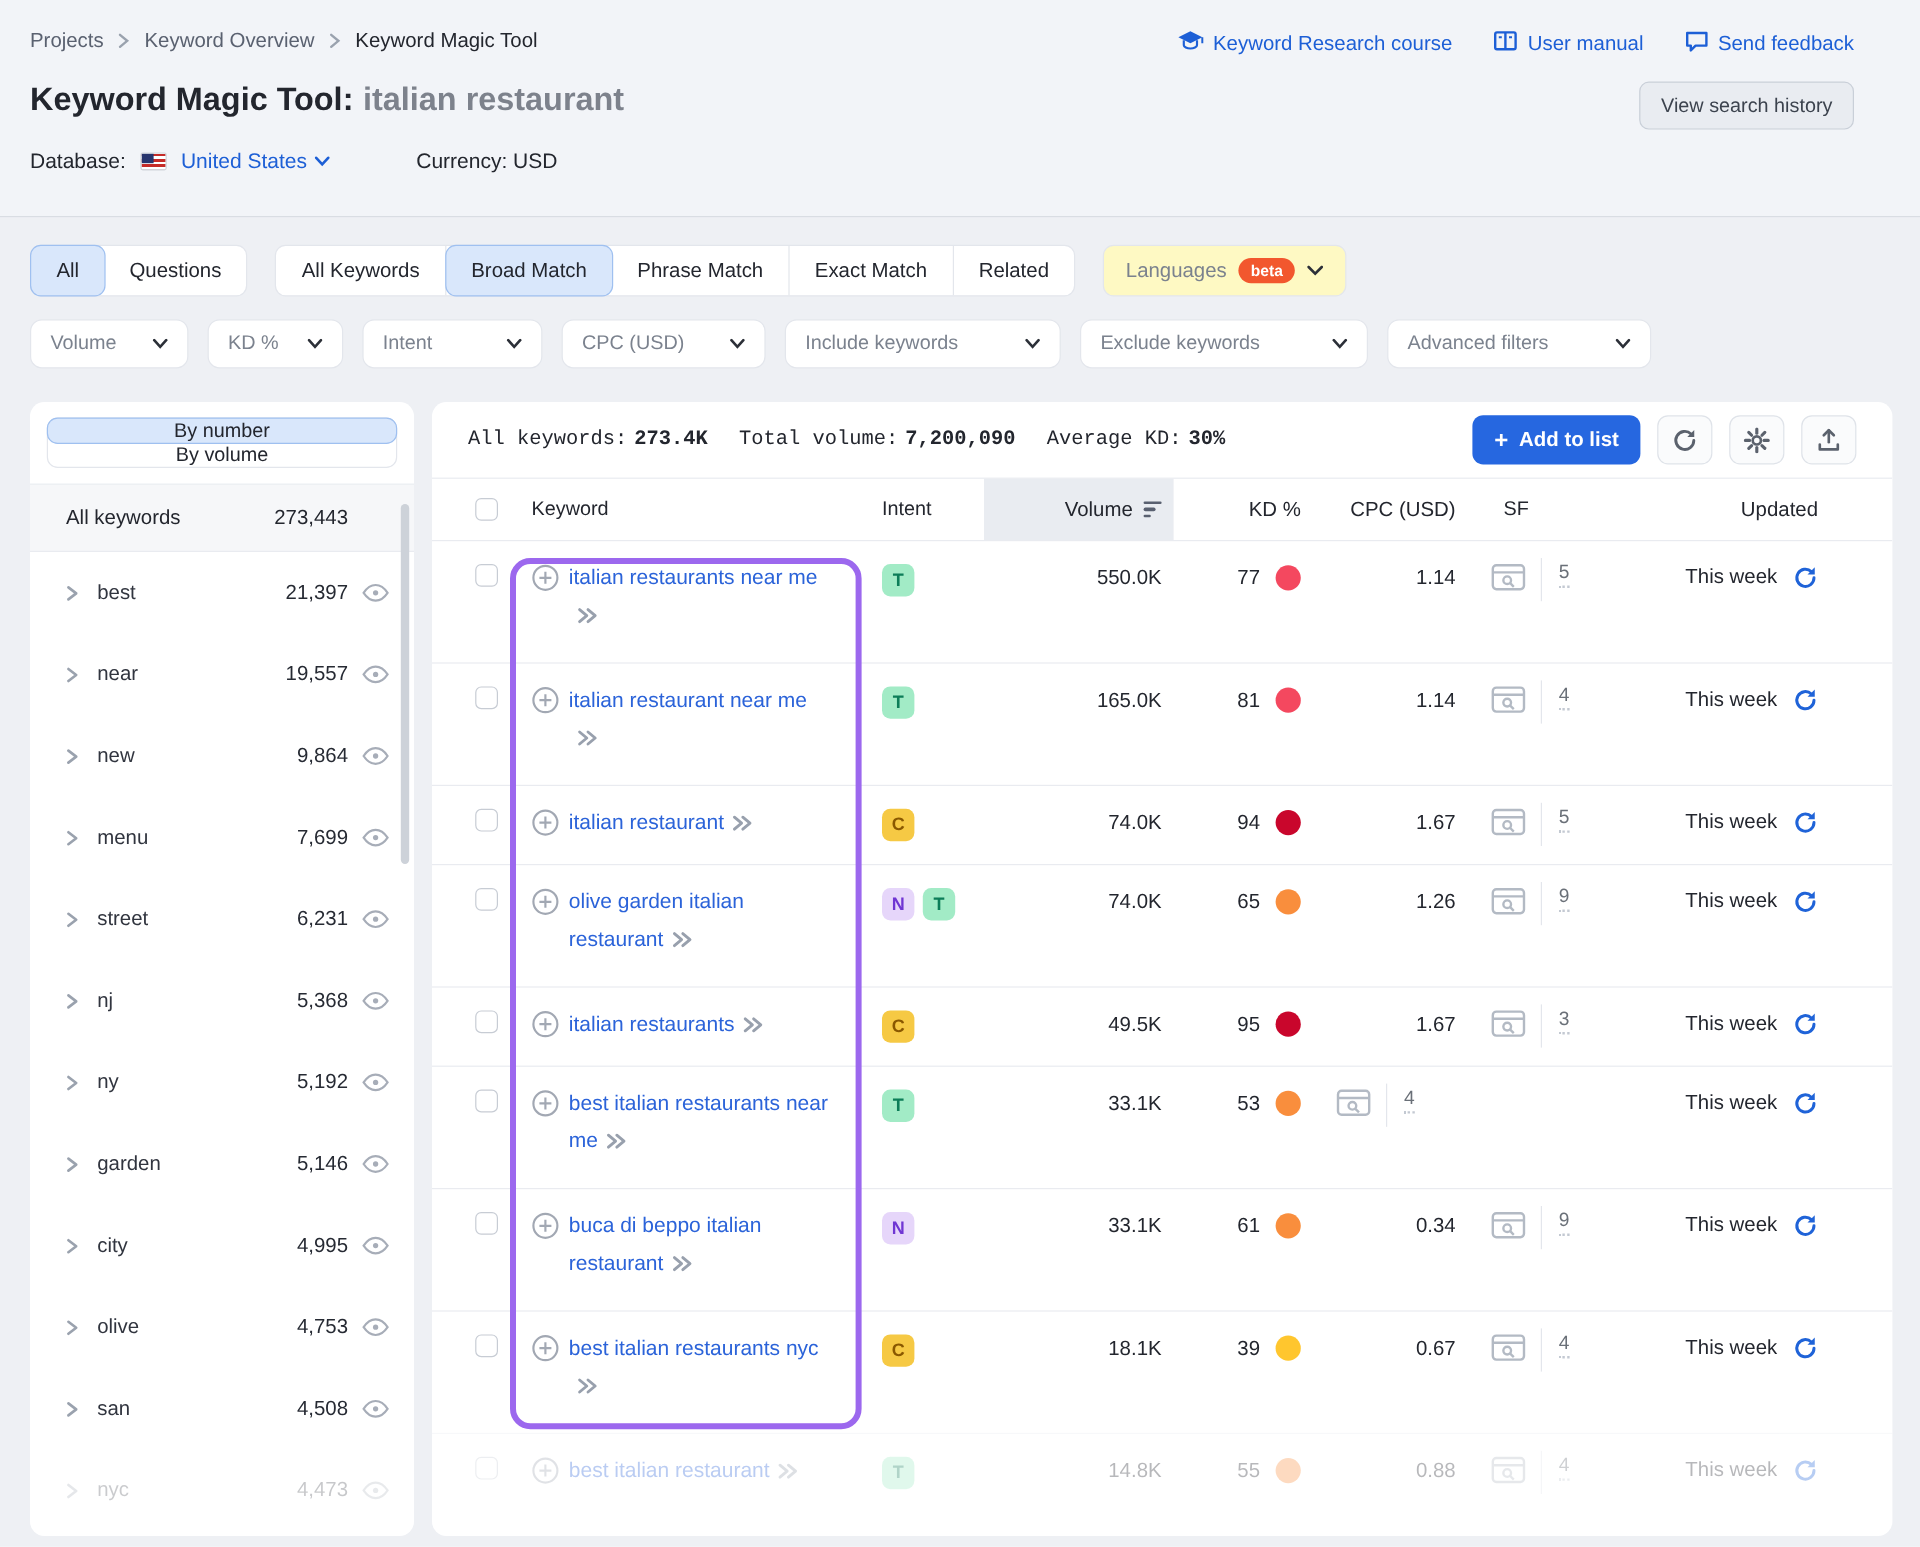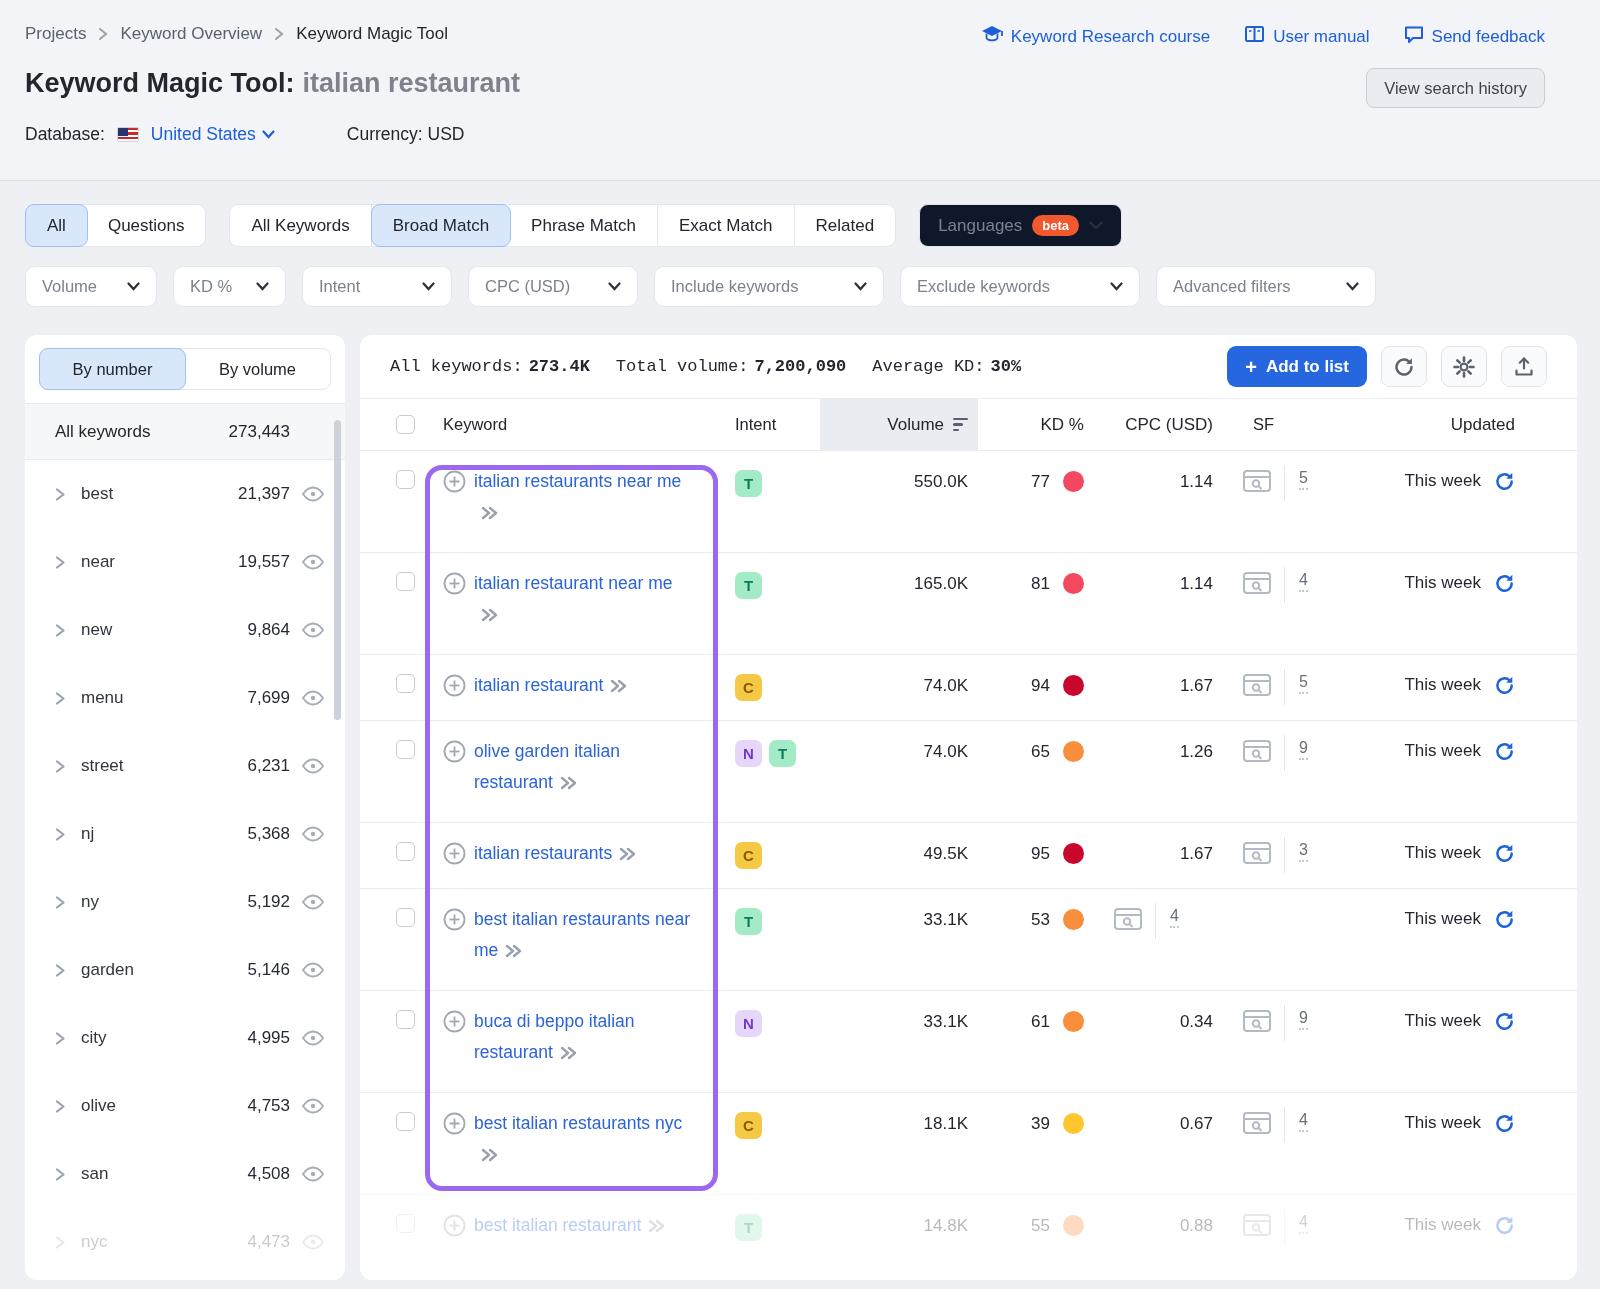--- a/index.html
+++ b/index.html
@@ -28,37 +28,37 @@
   .flag::after { content:""; position:absolute; left:0; top:0; width:10px; height:8px; background:#27356e; }
   .db-link { color:#1d5fd6; display:flex; align-items:center; gap:6px; cursor:pointer; }
   .currency { margin-left:60px; }
   
   .tabsrow { position:absolute; left:25px; top:204px; display:flex; gap:23px; }
   .tabgroup { display:flex; background:#fff; border:1px solid #e3e6ec; border-radius:9px; height:43px; }
   .tab { display:flex; align-items:center; padding:0 21px; font-size:17px; color:#23262e; cursor:pointer;
     border-right:1px solid #e3e6ec; }
   .tab:last-child { border-right:none; }
   .tab.sel { background:#d9e7fb; border:1px solid #9fc0f0; border-radius:9px; margin:-1px; height:43px; }
-  .lang-tab { display:flex; align-items:center; gap:10px; padding:0 18px; background:#0f172a;
+  .lang-tab { display:flex; align-items:center; gap:10px; padding:0 18px; background:#fef9c3;
     border:1px solid #e3e6ec; border-radius:9px; height:43px; font-size:17px; color:#7b828e; cursor:pointer; }
   .beta { background:#f2572e; color:#fff; font-size:13px; font-weight:bold; padding:3px 10px; border-radius:20px; }
   
   .filtersrow { position:absolute; left:25px; top:266px; display:flex; gap:16px; }
   .pill { display:flex; align-items:center; justify-content:space-between; background:#fff; border:1px solid #e3e6ec;
     border-radius:10px; height:41px; padding:0 16px; font-size:16.5px; color:#7b828e; cursor:pointer; }
   .pill .chev { margin-left:12px; }
   .p-volume{width:132px}.p-kd{width:113px}.p-intent{width:150px}.p-cpc{width:170px}
   .p-inc{width:230px}.p-exc{width:240px}.p-adv{width:220px}
   
   .sidebar-card { position:absolute; left:25px; top:335px; width:320px; height:945px; background:#fff;
     border-radius:12px; overflow:hidden; }
   .table-card { position:absolute; left:360px; top:335px; width:1217px; height:945px; background:#fff;
     border-radius:12px; overflow:hidden; }
   
-  .seg-wrap { margin:13px 14px; display:flex; border:1px solid #e3e6ec; border-radius:9px; height:42px; }
+  .seg-wrap { margin:13px 14px; display:flex; border:1px solid #e3e6ec; border-radius:9px; height:42px;flex-direction:column; }
   .seg { flex:1; display:flex; align-items:center; justify-content:center; font-size:16.5px; color:#23262e; cursor:pointer; }
   .seg.sel { background:#d9e7fb; border:1px solid #9fc0f0; border-radius:9px; margin:-1px; }
   .side-div { border-top:1px solid #e7eaef; }
   .allkw-row { height:56px; display:flex; align-items:center; background:#f6f7f9; border-bottom:1px solid #e9ebf0;
     padding:0 55px 0 30px; font-size:17px; }
   .allkw-row .cnt { margin-left:auto; }
   .s-item { height:68px; display:flex; align-items:center; padding:0 20px 0 30px; cursor:pointer; }
   .s-chev { width:26px; display:flex; color:#9aa2ae; }
   .s-label { font-size:17px; color:#31353f; }
   .s-count { margin-left:auto; font-size:17px; color:#262a33; }

